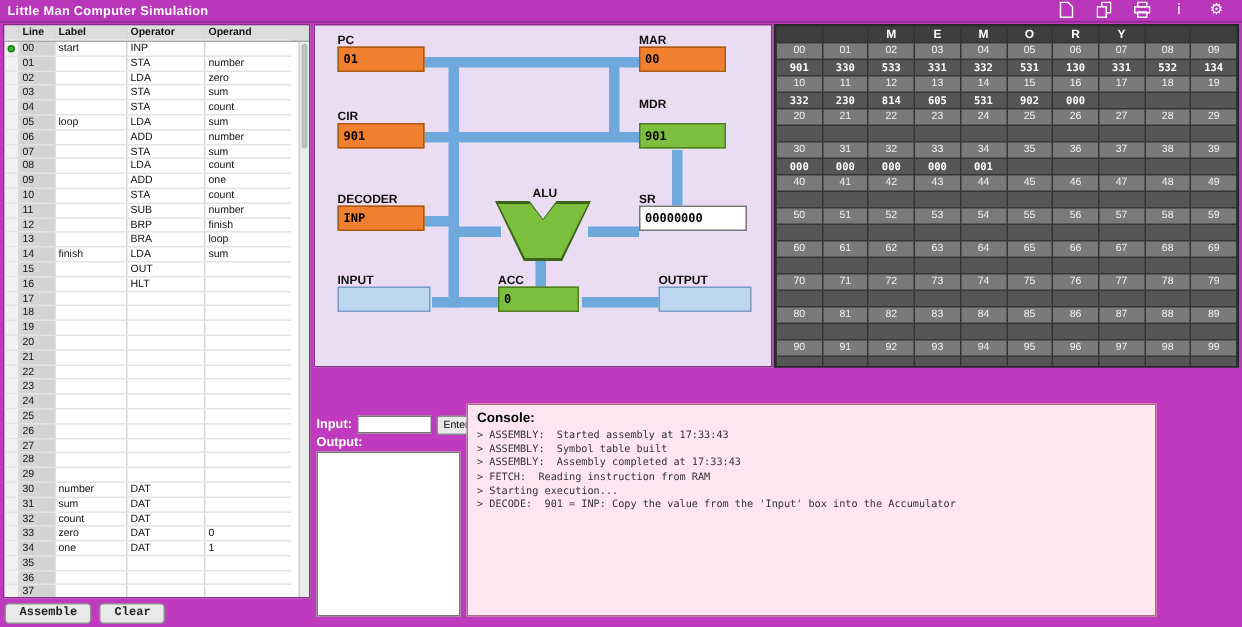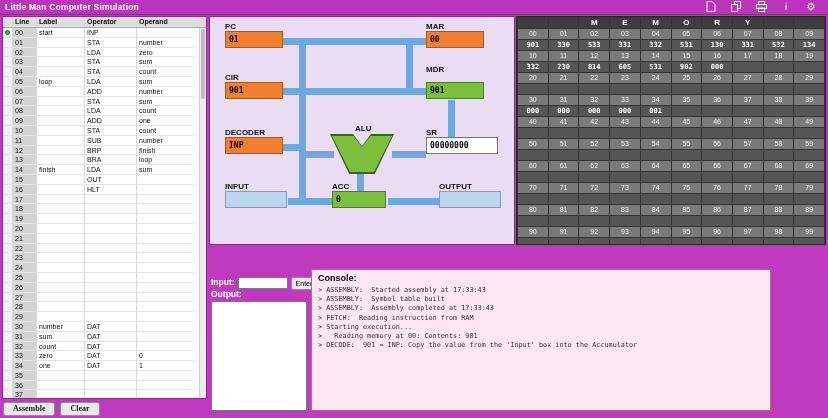--- a/index.html
+++ b/index.html
@@ -20,21 +20,21 @@
 .ec{border-right:1px solid #d8d8d8;border-bottom:1px solid #e4e4e4;font-size:7px;line-height:9.6px;padding-left:2px;overflow:hidden;white-space:nowrap;color:#111}
 .gut{width:10px;display:flex;align-items:center;justify-content:center;padding:0;background:#f1f1f1}
 .lnum{width:24px;background:#d4d4d4}
 .elab{width:48px}
 .eop{width:52px}
 .eoprnd{width:57px;border-right:none}
 .dot{width:5px;height:5px;border-radius:50%;background:#2eb82e;border:1px solid #1d7a1d}
 .escroll{position:absolute;right:0;top:11px;bottom:0;width:7px;background:#ececec;border-left:1px solid #cfcfcf}
 .ethumb{position:absolute;left:1px;top:1px;width:4px;height:70px;background:#bdbdbd;border-radius:2px}
 .left-foot{position:absolute;left:3px;top:402px;display:flex;gap:5px}
-.btn{background:#e9e9e9;border:1px solid #8f8f8f;border-radius:3px;font-size:8px;font-weight:bold;color:#222;padding:1px 9px;line-height:10px;font-family:Liberation Serif, serif;cursor:pointer}
+.btn{background:#e9e9e9;border:1px solid #8f8f8f;border-radius:3px;font-size:8px;font-weight:bold;color:#222;padding:1px 9px;line-height:10px;font-family:Liberation Mono, monospace;cursor:pointer}
 
 
 .diagram{position:absolute;left:209px;top:16px;width:306px;height:229px;background:#eadcf2;border:1px solid #8c2a8c}
 .bus{position:absolute;background:#6fa8dc}
 .reg-label{position:absolute;font-size:8px;font-weight:bold;color:#111}
 .reg-box{position:absolute;height:17px;border:1px solid #555;font-family:"DejaVu Sans Mono",monospace;font-size:8px;font-weight:bold;line-height:15px;padding-left:3px;color:#000;z-index:2}
 .orange{background:#f08030;border-color:#a85a12}
 .green{background:#7cbf3f;border-color:#4e7d22}
 .blue{background:#bcd6f0;border-color:#7c9cc4}
 .white{background:#ffffff;border-color:#777}
@@ -647,19 +647,18 @@
     <textarea class="output-area" readonly="" style=""></textarea>
 
     <div class="console">
       <div class="console-title">Console:</div>
       <div>
           <div class="cline">&gt; ASSEMBLY:  Started assembly at 17:33:43</div>
           <div class="cline">&gt; ASSEMBLY:  Symbol table built</div>
           <div class="cline">&gt; ASSEMBLY:  Assembly completed at 17:33:43</div>
           <div class="cline">&gt; FETCH:  Reading instruction from RAM</div>
           <div class="cline">&gt; Starting execution...</div>
-          <div class="cline">&gt;   Reading memory at 00: Contents: 901</div>
           <div class="cline">&gt; DECODE:  901 = INP: Copy the value from the 'Input' box into the Accumulator</div>
         </div>
     </div>
   </div>
 
 </div>
 
 </body></html>

